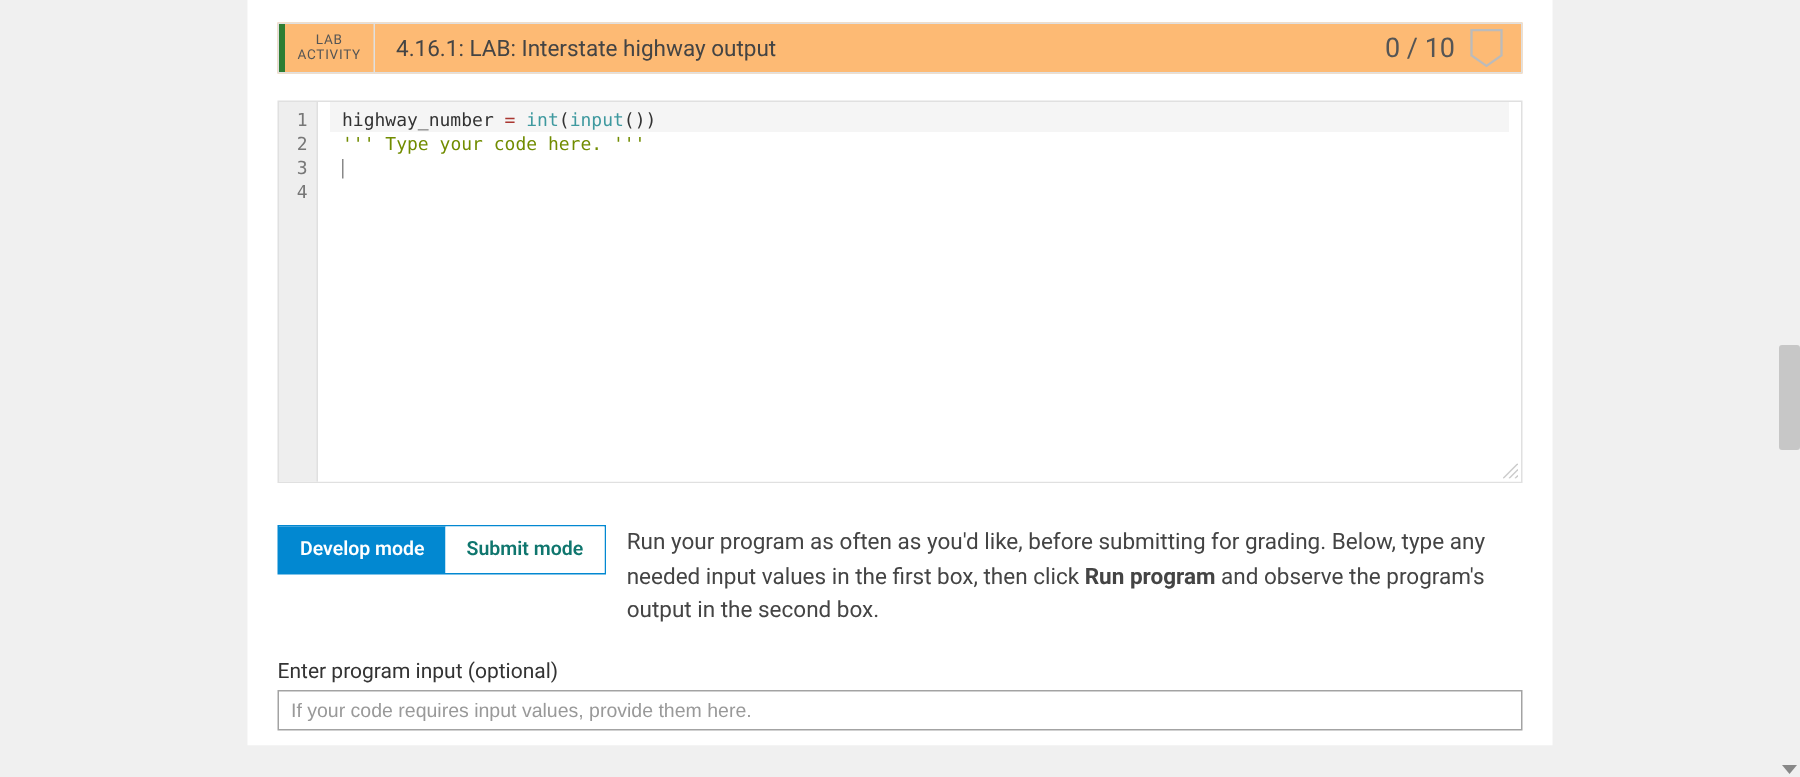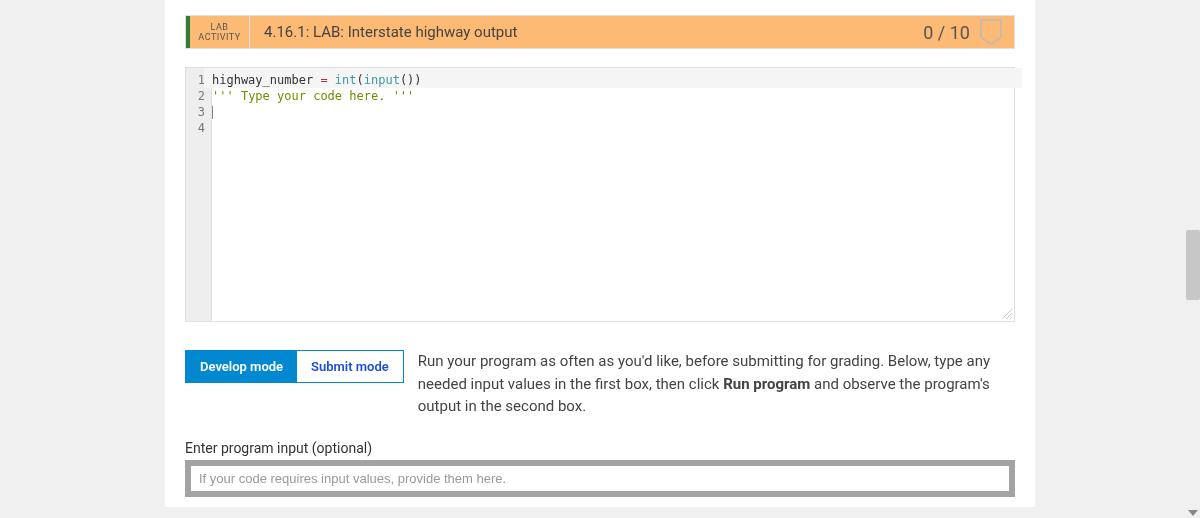--- a/index.html
+++ b/index.html
@@ -98,21 +98,21 @@
   text-align: right;
   font-family: "Menlo", "Consolas", monospace;
   font-size: 12px;
   color: #777;
   min-width: 26px;
   border-right: 1px solid #e0e0e0;
 }
 .gutter div { line-height: 16px; }
 .code {
   flex: 1;
-  padding: 4px 0;
+  padding: 4px 16px;
   font-family: "Menlo", "Consolas", monospace;
   font-size: 12px;
   line-height: 16px;
   background: #fff;
 }
 .code .line1-hl { background: #f5f5f5; display: block; margin: -4px -8px 0 -8px; padding: 4px 8px 0 8px; }
 .code .line { display: block; }
 .tok-var { color: #333; }
 .tok-op { color: #aa3731; }
 .tok-func { color: #3e999f; }
@@ -143,40 +143,40 @@
   font-size: 13px;
   font-weight: 600;
   cursor: pointer;
 }
 .mode-btn.active {
   background: #0288d1;
   color: #fff;
 }
 .mode-btn.inactive {
   background: #fff;
-  color: #1d4ed8;
+  color: #0f766e;
 }
 .mode-help {
   flex: 1;
   font-size: 15px;
   color: #444;
   line-height: 1.5;
 }
 .mode-help strong { font-weight: 700; }
 .input-section {
   margin-top: 22px;
 }
 .input-label {
   font-size: 14px;
   color: #333;
   margin-bottom: 4px;
 }
 .input-field {
   width: 100%;
-  border: 6px solid #a3a3a3;
+  border: 1px solid #a3a3a3;
   padding: 5px 8px;
   font-size: 13px;
   color: #333;
 }
 .input-field::placeholder { color: #999; }
 .scroll-indicator {
   position: fixed;
   right: 2px;
   bottom: 2px;
   width: 0; height: 0;

